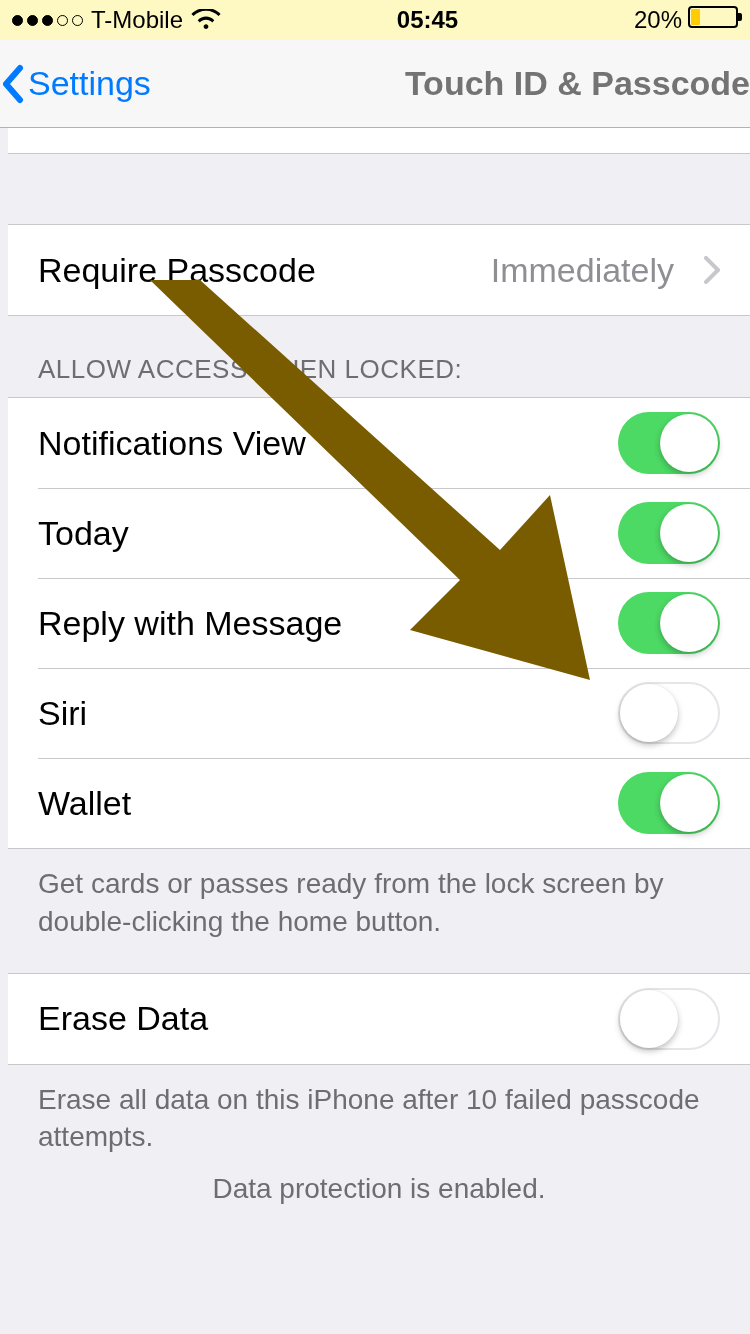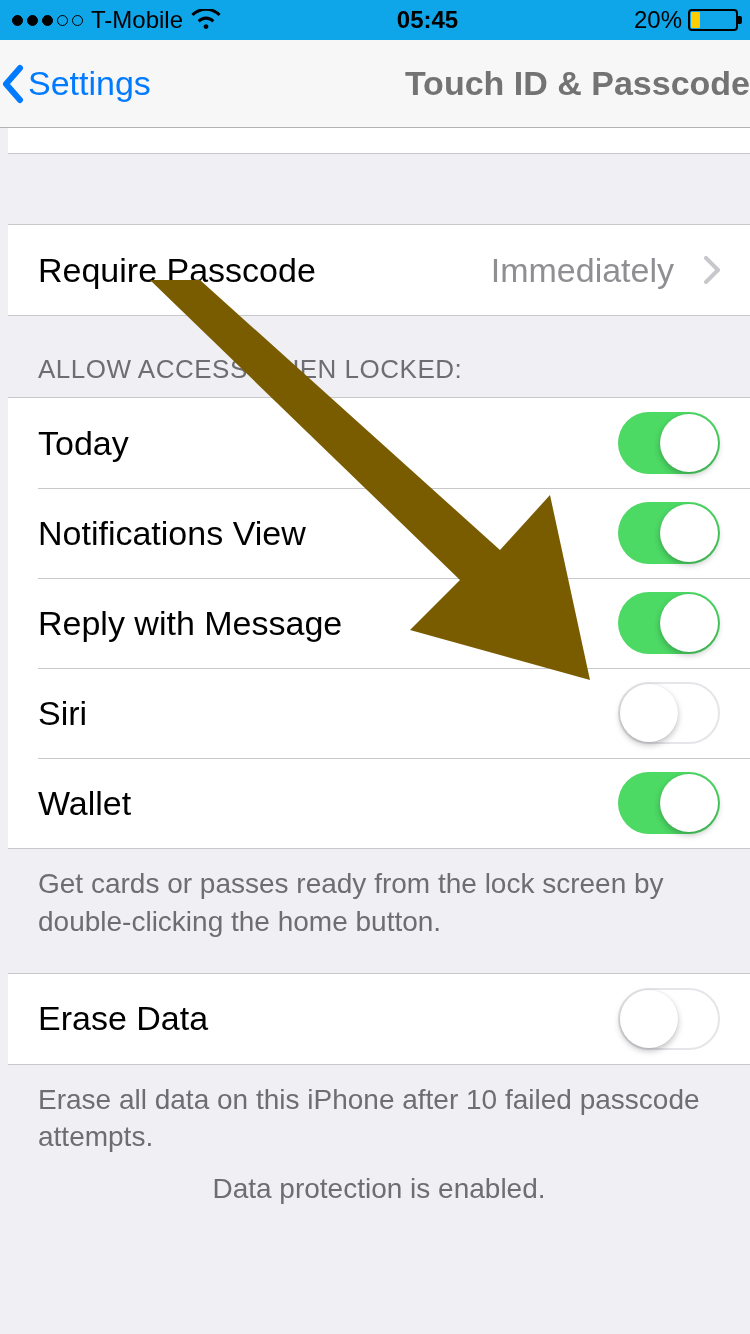--- a/index.html
+++ b/index.html
@@ -1,27 +1,27 @@
 <!DOCTYPE html>
 <html><head>
 <meta charset="utf-8">
 <style>
   * { margin:0; padding:0; box-sizing:border-box; font-family:-apple-system,"Helvetica Neue",Helvetica,Arial,sans-serif; -webkit-font-smoothing:antialiased; }
   body { width:750px; height:1334px; background:#efeff4; overflow:hidden; position:relative; }
 
   
-  .status-bar { height:40px; background:#0ea5e9; display:flex; align-items:center; justify-content:space-between; padding:0 12px; font-size:24px; font-weight:500; color:#000; }
+  .status-bar { height:40px; background:#fef9c3; display:flex; align-items:center; justify-content:space-between; padding:0 12px; font-size:24px; font-weight:500; color:#000; }
   .status-left { display:flex; align-items:center; gap:8px; }
   .dots { display:flex; gap:4px; }
   .dot { width:11px; height:11px; border-radius:50%; border:1.5px solid #000; }
   .dot.fill { background:#000; }
   .carrier { font-size:24px; }
   .wifi svg { display:block; }
   .status-center { font-weight:600; font-size:24px; }
-  .status-right { display:flex; align-items:center; gap:6px; }
+  .status-right { display:flex; align-items:flex-start; gap:6px; }
   .battery-pct { font-size:24px; }
   .battery { width:50px; height:22px; border:2px solid #000; border-radius:4px; position:relative; }
   .battery::after { content:""; position:absolute; right:-6px; top:5px; width:4px; height:8px; background:#000; border-radius:0 2px 2px 0; }
   .battery-fill { position:absolute; left:1px; top:1px; bottom:1px; width:20%; background:#ffcc00; border-radius:1px; }
 
   
   .nav-bar { height:88px; background:#f7f7f8; border-bottom:1px solid #b2b2b2; display:flex; align-items:center; position:relative; }
   .nav-back { display:flex; align-items:center; color:#007aff; font-size:34px; padding-left:0; }
   .nav-back svg { margin-right:4px; }
   .nav-title { position:absolute; left:0; right:0; text-align:right; font-size:34px; font-weight:600; color:#737373; pointer-events:none; }
@@ -111,27 +111,27 @@
             </svg>
         </span>
       </span>
     </div>
   </div>
 
   <div class="header">ALLOW ACCESS WHEN LOCKED:</div>
 
   <div class="group">
     <div class="cell">
-      <span class="cell-label">Today</span>
+      <span class="cell-label">Notifications View</span>
       <span class="switch on">
           <span class="knob"></span>
         </span>
     </div>
     <div class="cell">
-      <span class="cell-label">Notifications View</span>
+      <span class="cell-label">Today</span>
       <span class="switch on">
           <span class="knob"></span>
         </span>
     </div>
     <div class="cell">
       <span class="cell-label">Reply with Message</span>
       <span class="switch on">
           <span class="knob"></span>
         </span>
     </div>

